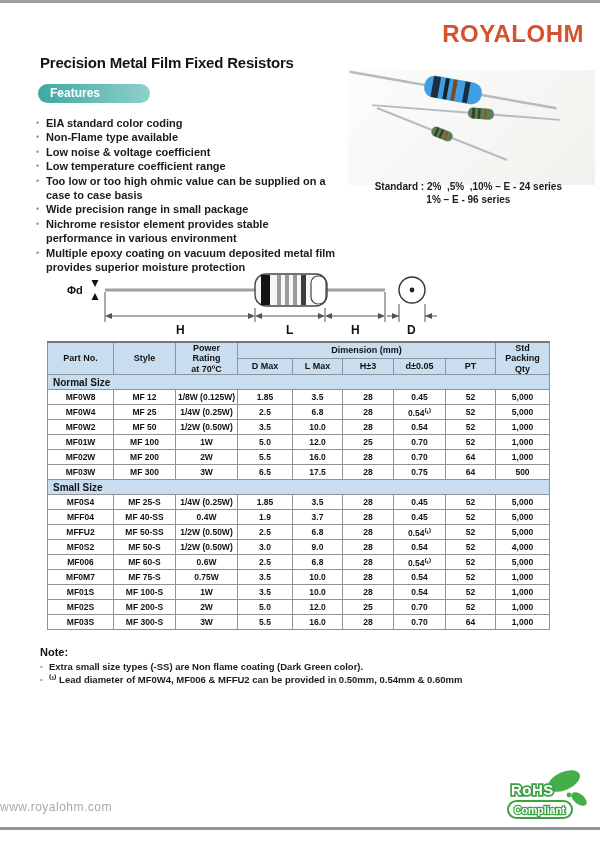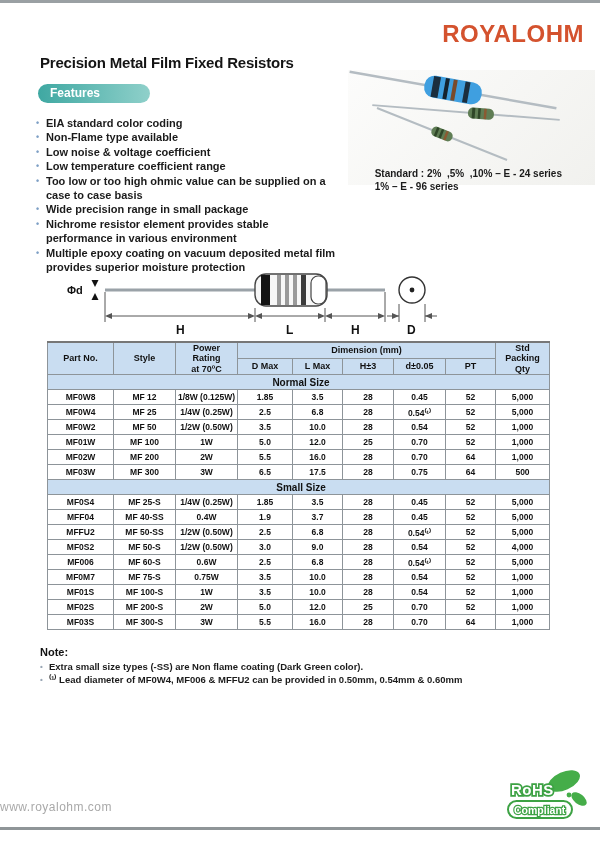--- a/index.html
+++ b/index.html
@@ -16,31 +16,31 @@
     padding-left:12px; border-radius:10px; background:linear-gradient(90deg,#3fa8a2,#8fd0ca);
     color:#ffffff; font-weight:bold; font-size:12px; }
 
   .features-list { position:absolute; top:112px; left:32px; width:302px; margin:4px; padding:0; list-style:none; }
   .features-list li { position:relative; padding-left:10px; font-size:11px; font-weight:bold; color:#1b1b1b; line-height:14.4px; }
   .features-list li::before { content:"•"; position:absolute; left:0; top:0; color:#7d9fc5; font-size:9px; }
 
   .photo { position:absolute; top:70px; left:348px; width:247px; height:115px;
     background:linear-gradient(135deg,#fcfcfb 0%,#f1f1ee 100%); }
 
-  .standard { position:absolute; top:167px; right:38px; text-align:left; font-size:10px; font-weight:bold; color:#1b1b1b; line-height:13px; }
+  .standard { position:absolute; top:180px; right:38px; text-align:center; font-size:10px; font-weight:bold; color:#1b1b1b; line-height:13px; }
   .standard span { display:block; white-space:pre; }
 
   .diagram { position:absolute; top:250px; left:55px; }
 
   .data-table { position:absolute; top:341px; left:47px; border-collapse:collapse; table-layout:fixed; }
   .data-table th, .data-table td { border:1px solid #8d9499; font-weight:bold; color:#111; text-align:center; padding:0; overflow:hidden; }
   .data-table thead th { background:#c9ddf1; font-size:9px; white-space:pre-line; line-height:1.15; height:15px; }
   .data-table thead { border-top:2px solid #777; }
   .data-table td { font-size:8.5px; height:14px; background:#ffffff; }
-  .data-table .section-row td { background:#c9ddf1; text-align:center; font-size:10px; padding-left:5px; height:14px; }
+  .data-table .section-row td { background:#c9ddf1; text-align:left; font-size:10px; padding-left:5px; height:14px; }
 
   .note { position:absolute; top:646px; left:40px; width:450px; }
   .note-heading { font-size:11px; font-weight:bold; color:#111; margin-bottom:2px; }
   .note-list { margin:0; padding:0; list-style:none; }
   .note-list li { position:relative; padding-left:9px; font-size:9.5px; font-weight:bold; color:#1b1b1b; line-height:13px; }
   .note-list li::before { content:"•"; position:absolute; left:0; top:0; color:#9aa7b5; font-size:8px; }
 
   .website { position:absolute; bottom:18px; left:0; width:100%; text-align:left; color:#a9a9a9; font-size:12px; letter-spacing:0.5px; }
 
   .rohs { position:absolute; right:10px; bottom:8px; width:84px; height:56px; }

